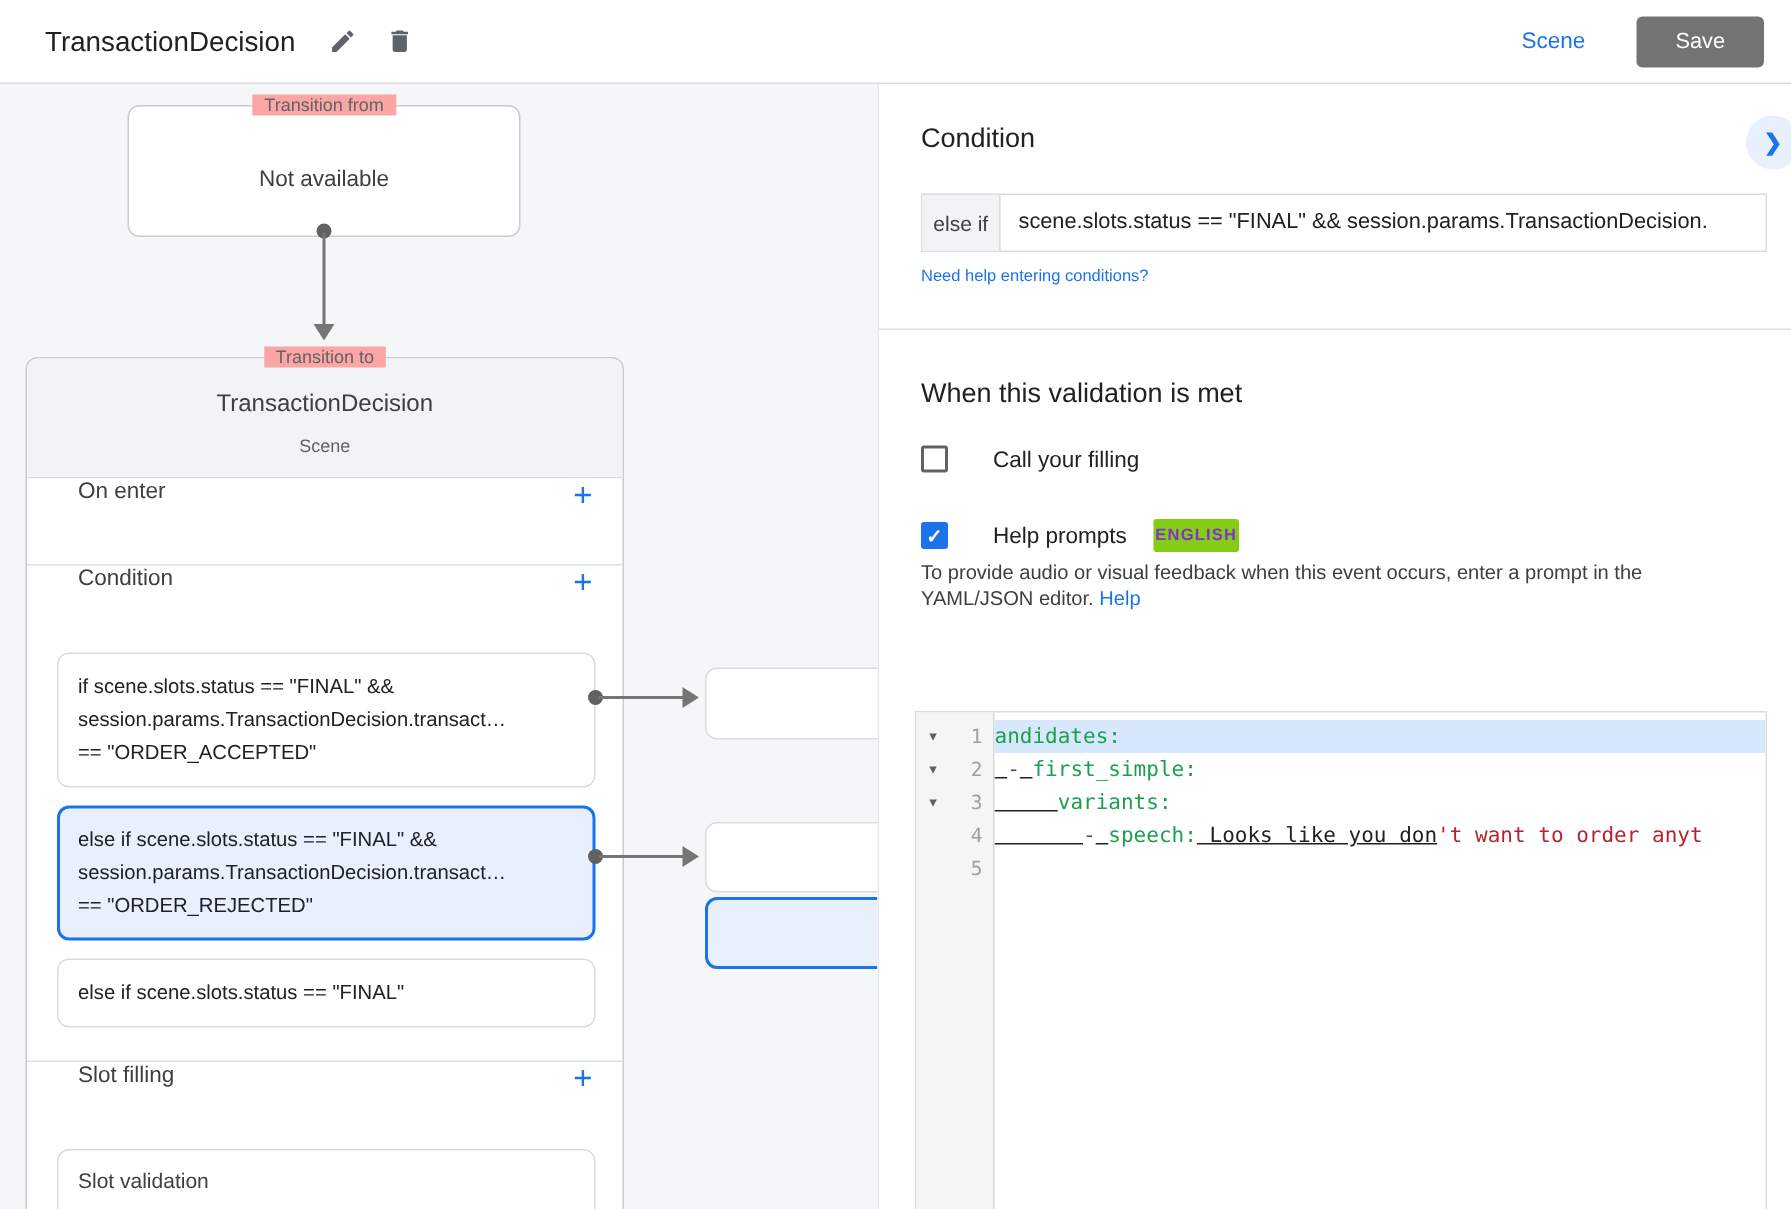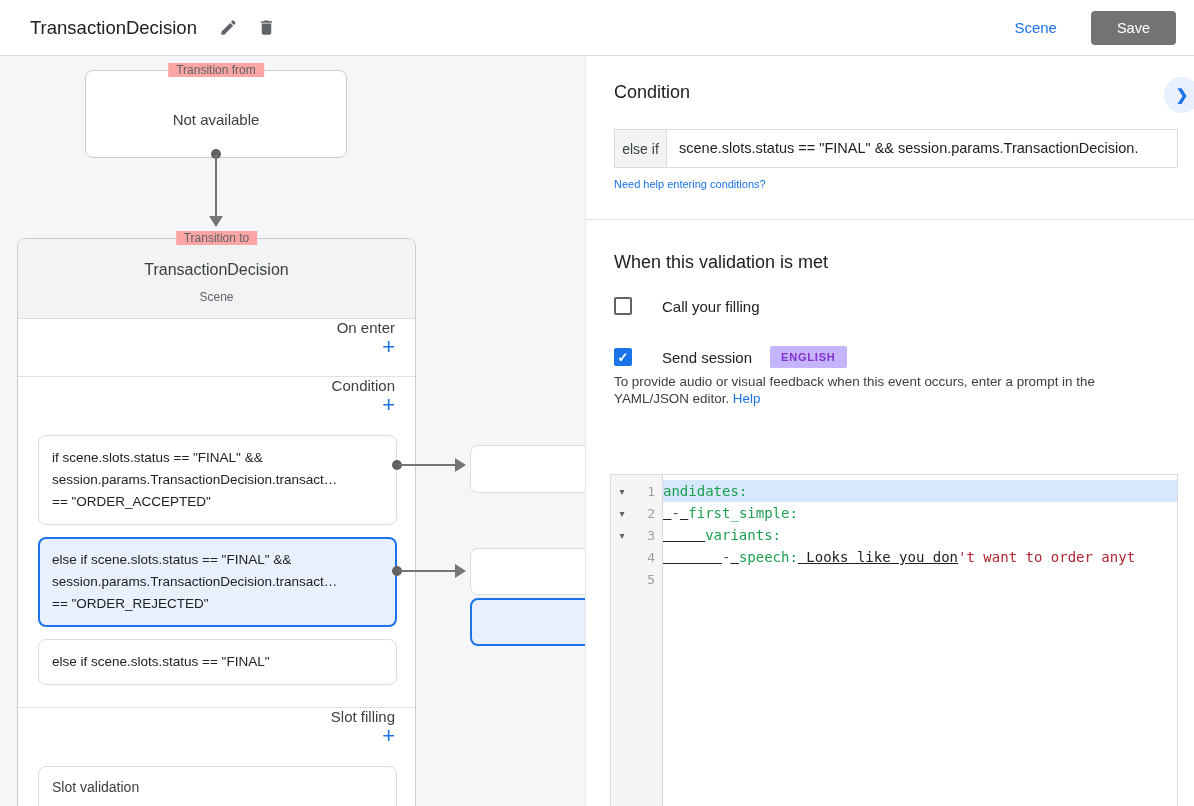--- a/index.html
+++ b/index.html
@@ -32,21 +32,21 @@
   .v-line { position:absolute; left:215px; top:99px; width:2px; height:62px; background:#757575; }
   .v-head { position:absolute; left:209px; top:160px; width:0; height:0;
     border-left:7px solid transparent; border-right:7px solid transparent; border-top:11px solid #757575; }
 
   .flow-container { position:absolute; left:17px; top:182px; width:399px; bottom:-2px;
     background:#fff; border:1px solid #c9ccd1; border-radius:8px 8px 0 0; }
   .scene-header { height:80px; background:#f1f3f4; border-bottom:1px solid #dadce0; border-radius:8px 8px 0 0; }
   .scene-title { text-align:center; padding-top:22px; font-size:16px; color:#3c4043; }
   .scene-sub   { text-align:center; margin-top:11px; font-size:12px; color:#5f6368; }
 
-  .sec-row { display:flex; align-items:flex-end; padding:0 20px 0 34px; height:58px;flex-direction:column; }
+  .sec-row { display:flex; align-items:flex-start; padding:0 20px 0 34px; height:58px; }
   .sec-label { font-size:15px; color:#3c4043; }
   .add-btn { margin-left:auto; border:none; background:transparent; color:#1a73e8; font-size:22px;
     font-weight:400; cursor:pointer; line-height:1; font-family:inherit; }
   .bordered { border-bottom:1px solid #e0e0e0; }
   .section { border-bottom:1px solid #e0e0e0; padding-bottom:10px; }
   .items { padding:0 18px 0 20px; }
   .cond-box { border:1px solid #dadce0; border-radius:8px; background:#fff; padding:11px 13px;
     font-size:13.5px; line-height:22px; color:#202124; margin-bottom:12px; cursor:pointer; }
   .cond-box.selected { background:#e8f0fe; border:2px solid #1a73e8; padding:10px 12px; }
   .slot-box { border:1px solid #dadce0; border-radius:8px; background:#fff; padding:12px 13px 22px;
@@ -75,22 +75,22 @@
     white-space:nowrap; overflow:hidden; }
   .help-link { position:absolute; left:28px; top:122px; font-size:11px; color:#1a73e8;
     text-decoration:none; cursor:pointer; }
   .p-divider { position:absolute; left:0; right:0; top:163px; height:1px; background:#e0e0e0; }
   .p-h2 { position:absolute; left:28px; top:196px; font-size:18px; font-weight:400; color:#202124; }
   .chk-row { position:absolute; left:28px; display:flex; align-items:center; }
   .cbx { width:18px; height:18px; border:2px solid #5f6368; border-radius:2px; background:#fff;
     display:flex; align-items:center; justify-content:center; color:transparent; cursor:pointer; flex:none; }
   .cbx.checked { background:#1a73e8; border-color:#1a73e8; color:#fff; font-size:13px; font-weight:bold; }
   .chk-label { margin-left:30px; font-size:15px; font-weight:500; color:#202124; }
-  .lang-badge { margin-left:18px; background:#c4b5fd; color:#8430ce; font-size:11px; font-weight:bold;
-    letter-spacing:0.8px; padding:5px 11px; border-radius:2px; }
+  .lang-badge { margin-left:18px; background:#84cc16; color:#8430ce; font-size:11px; font-weight:bold;
+    letter-spacing:0.8px; padding:5px 1px; border-radius:2px; }
   .p-desc { position:absolute; left:28px; top:317px; width:558px; font-size:13.4px; color:#3c4043;
     line-height:17px; }
   .p-desc a { color:#1a73e8; text-decoration:none; cursor:pointer; }
   .tabs { position:absolute; left:27px; top:373px; display:flex; }
   .tab { width:122px; height:34px; display:flex; align-items:center; justify-content:center;
     font-size:14px; font-weight:500; color:#5f6368; cursor:pointer; }
   .tab.active { background:#e8f0fe; color:#1a73e8; }
 
   .editor { position:absolute; left:24px; top:418px; width:568px; bottom:-2px;
     border:1px solid #dadce0; display:flex; background:#fff; }
@@ -221,21 +221,21 @@
     <div class="cbx">
       <span>✓</span>
     </div>
     <span class="chk-label">Call your filling</span>
   </div>
 
   <div class="chk-row" style="top:290px;">
     <div class="cbx checked">
       <span>✓</span>
     </div>
-    <span class="chk-label">Send session</span>
+    <span class="chk-label">Help prompts</span>
     <span class="lang-badge">ENGLISH</span>
   </div>
 
   <div class="p-desc">
     <span>To provide audio or visual feedback when this event occurs, enter a prompt in the YAML/JSON editor.</span>
     <a>Help</a>
   </div>
 
 
   <div class="editor">

